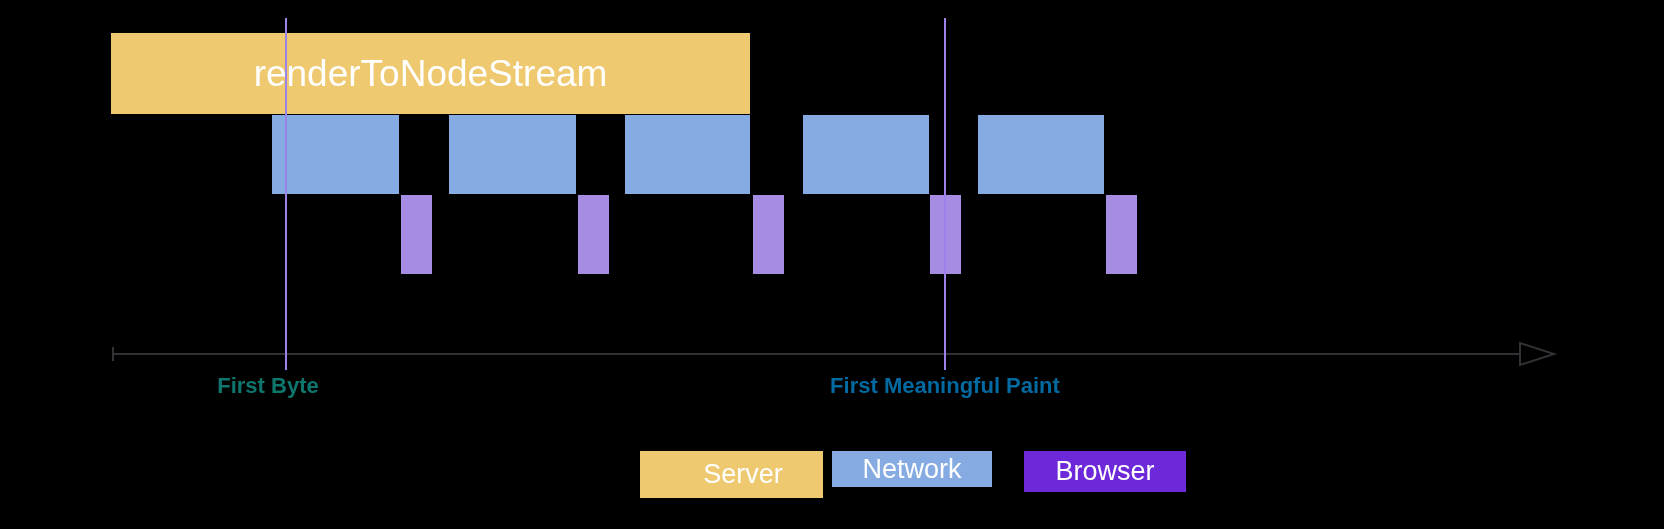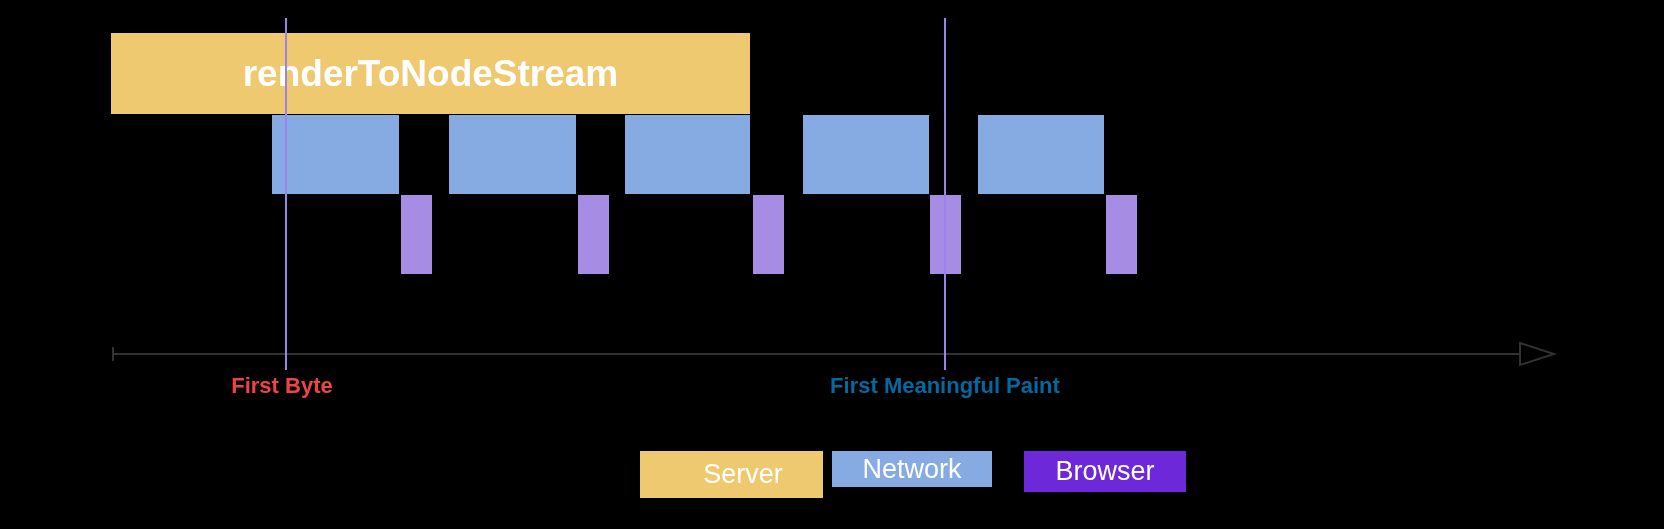--- a/index.html
+++ b/index.html
@@ -21,21 +21,21 @@
   }
   .server-bar {
     display: flex;
     align-items: center;
     justify-content: center;
     z-index: 2;
   }
   .server-bar-label {
     color: #ffffff;
     font-size: 37px;
-    font-weight: 700;
+    font-weight: 400;
     letter-spacing: 0px;
     z-index: 6;
     position: relative;
   }
   .network-bar { z-index: 2; }
   .browser-bar { z-index: 2; }
   .marker-line {
     position: absolute;
     width: 2px;
     z-index: 5;
@@ -89,21 +89,21 @@
       <div class="bar network-bar" style="left: 978px; top: 115px; width: 126px; height: 79px; background: rgb(133, 171, 226);"></div>
       <div class="bar browser-bar" style="left: 401px; top: 195px; width: 31px; height: 79px; background: rgb(167, 140, 228);"></div>
       <div class="bar browser-bar" style="left: 578px; top: 195px; width: 31px; height: 79px; background: rgb(167, 140, 228);"></div>
       <div class="bar browser-bar" style="left: 753px; top: 195px; width: 31px; height: 79px; background: rgb(167, 140, 228);"></div>
       <div class="bar browser-bar" style="left: 930px; top: 195px; width: 31px; height: 79px; background: rgb(167, 140, 228);"></div>
       <div class="bar browser-bar" style="left: 1106px; top: 195px; width: 31px; height: 79px; background: rgb(167, 140, 228);"></div>
     </div>
 
   <div id="markers-container">
       <div class="marker-line" style="left: 285px; top: 18px; height: 352px; background: rgb(156, 131, 233);"></div>
-      <div class="marker-label" style="left: 282px; top: 373px; color: #ef4444;">First Byte</div>
+      <div class="marker-label" style="left: 268px; top: 373px; color: #0f766e;">First Byte</div>
       <div class="marker-line" style="left: 944px; top: 18px; height: 352px; background: rgb(156, 131, 233);"></div>
       <div class="marker-label" style="left: 945px; top: 373px; color: #0369a1;">First Meaningful Paint</div>
     </div>
 
   <svg class="axis-svg" id="axis-svg" viewBox="0 0 1664 30">
     <line id="axis-line" x1="113" y1="15" x2="1550" y2="15" stroke-width="2" stroke="#323236"></line>
     <line id="axis-tick" x1="113" y1="8" x2="113" y2="22" stroke-width="2" stroke="#323236"></line>
     <polygon id="axis-arrow" points="1520,4 1554,15 1520,26" fill="#000000" stroke-width="2" stroke="#323236"></polygon>
   </svg>
 

